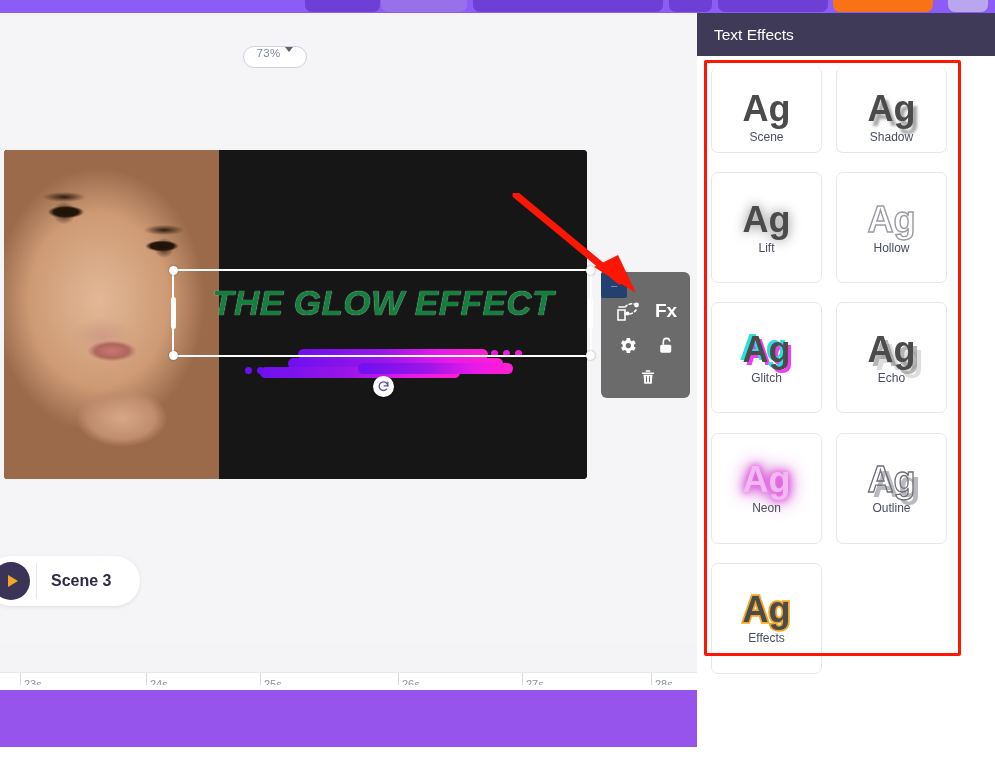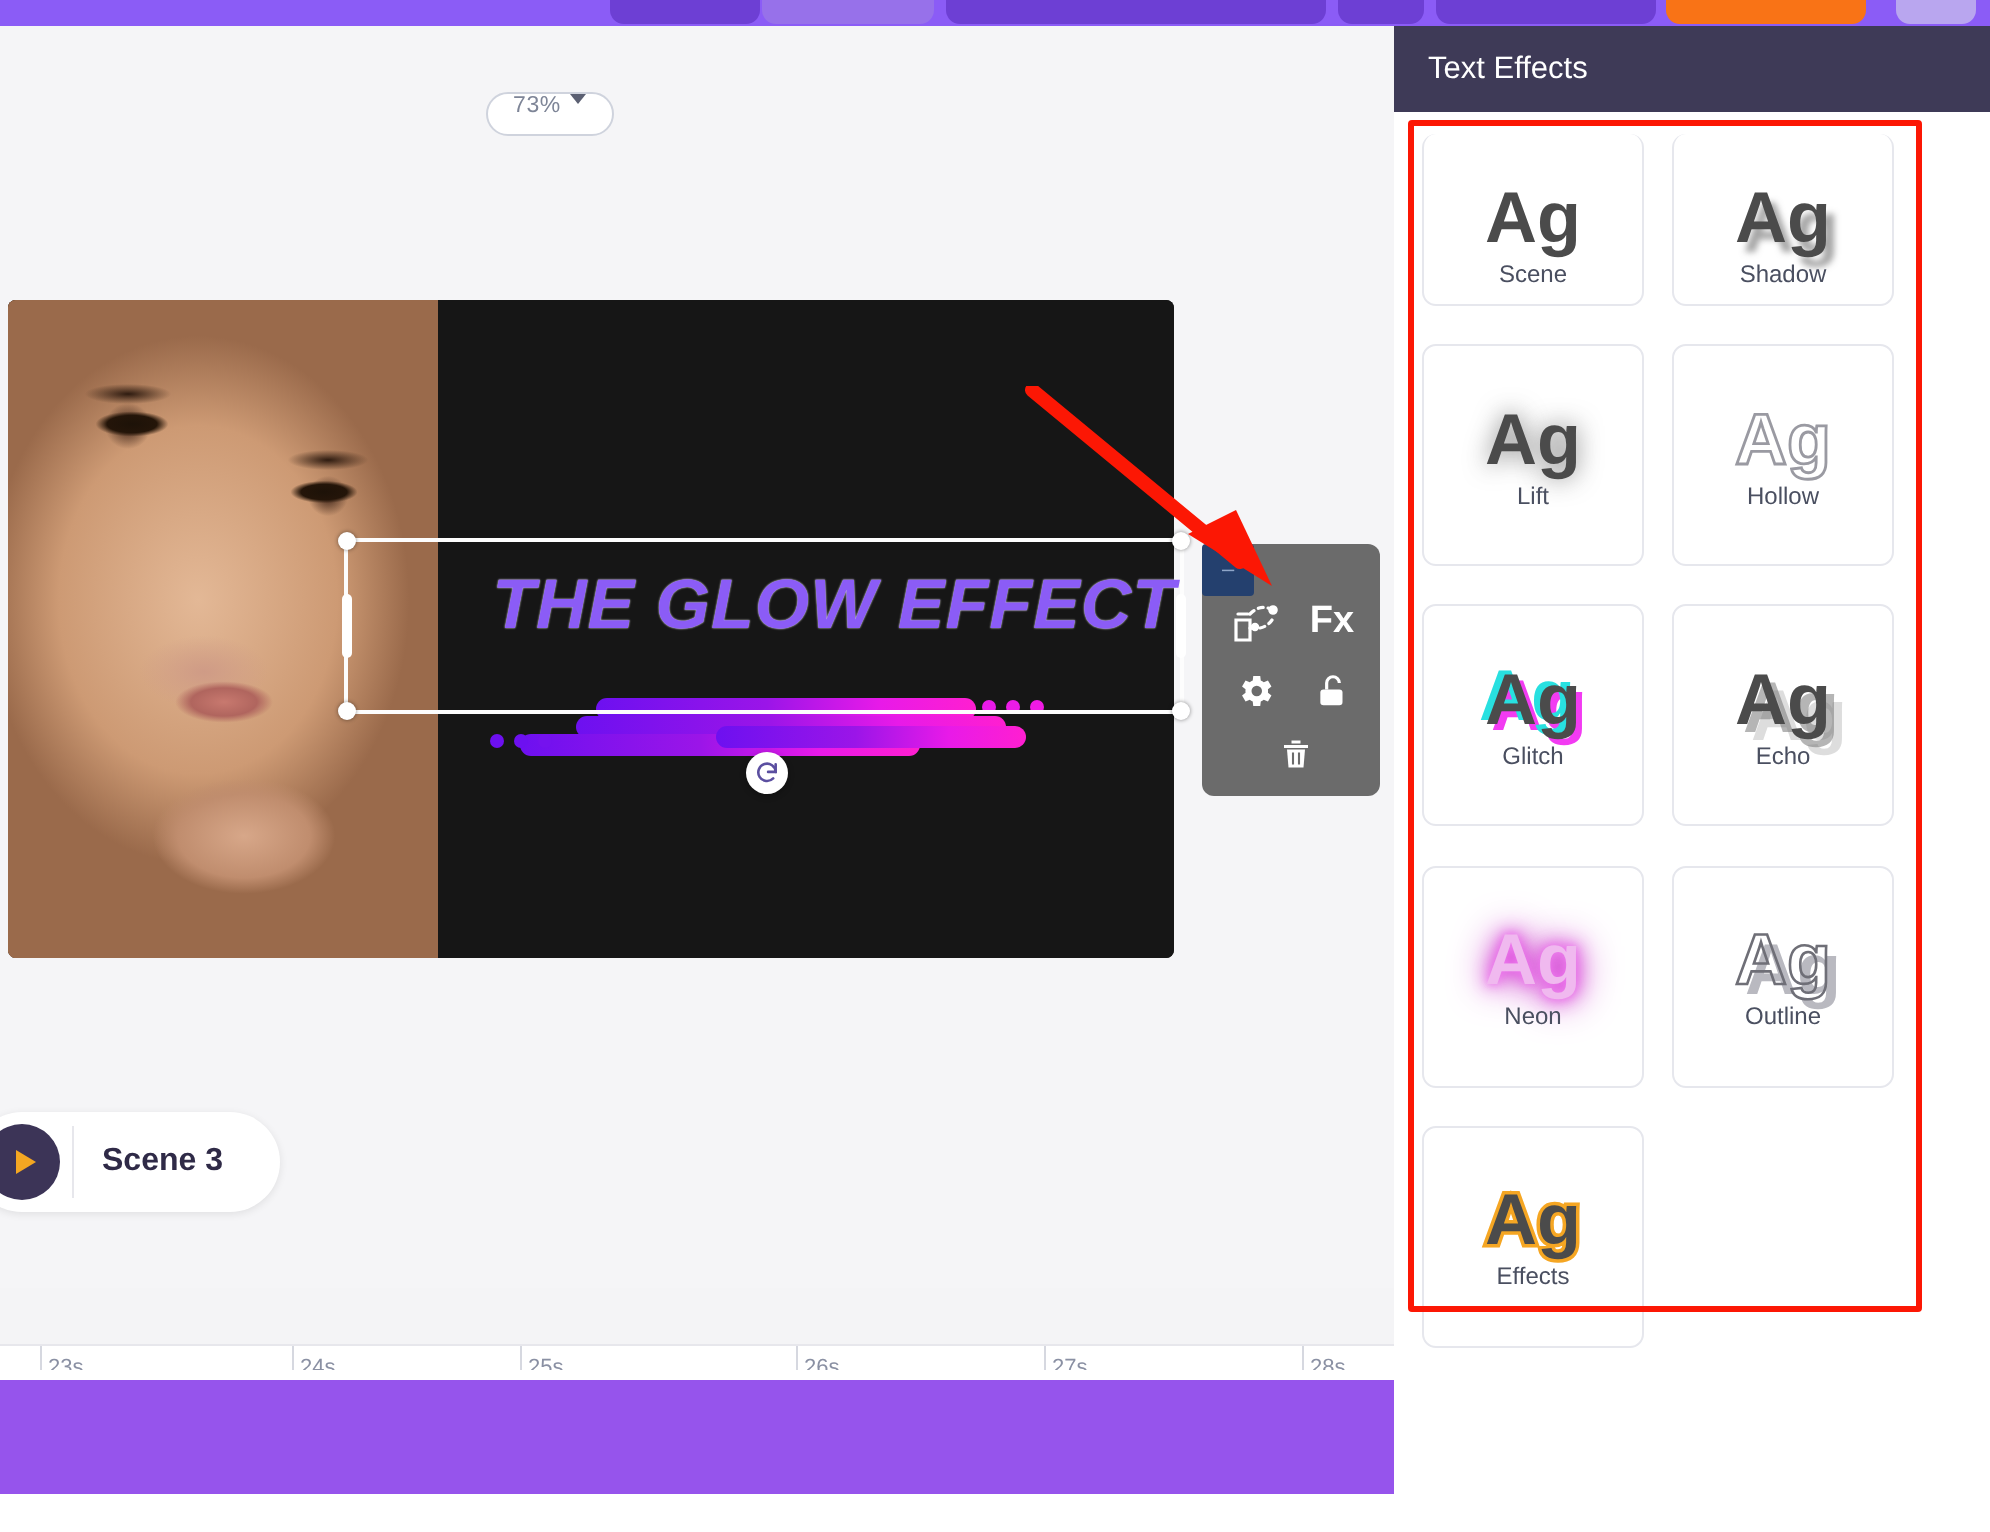--- a/index.html
+++ b/index.html
@@ -85,25 +85,25 @@
   .h-tl { left: -5px; top: -5px; } .h-tr { right: -5px; top: -5px; }
   .h-bl { left: -5px; bottom: -5px; } .h-br { right: -5px; bottom: -5px; }
   .handle-bar {
     position: absolute; width: 5px; height: 32px; border-radius: 3px; background: #fff;
   }
   .hb-l { left: -3px; top: 50%; transform: translateY(-50%); }
   .hb-r { right: -3px; top: 50%; transform: translateY(-50%); }
 
   .glowtext {
     position: absolute; left: 178px; top: 270px; width: 410px;
-    text-align: right;
+    text-align: center;
     font-family: "Liberation Sans", sans-serif;
     font-weight: 700; font-style: italic;
     font-size: 35px; letter-spacing: .5px;
-    color: #8b5cf6;
+    color: #15803d;
     text-shadow: 0 0 1px #fff;
     white-space: nowrap;
   }
 
   
   .smear { position: absolute; left: 240px; top: 336px; width: 290px; height: 34px; }
   .sm {
     position: absolute; height: 11px; border-radius: 6px;
     background: linear-gradient(90deg, #6d10f0 0%, #9b15e8 45%, #e81ae8 75%, #ff1fd0 100%);
   }

